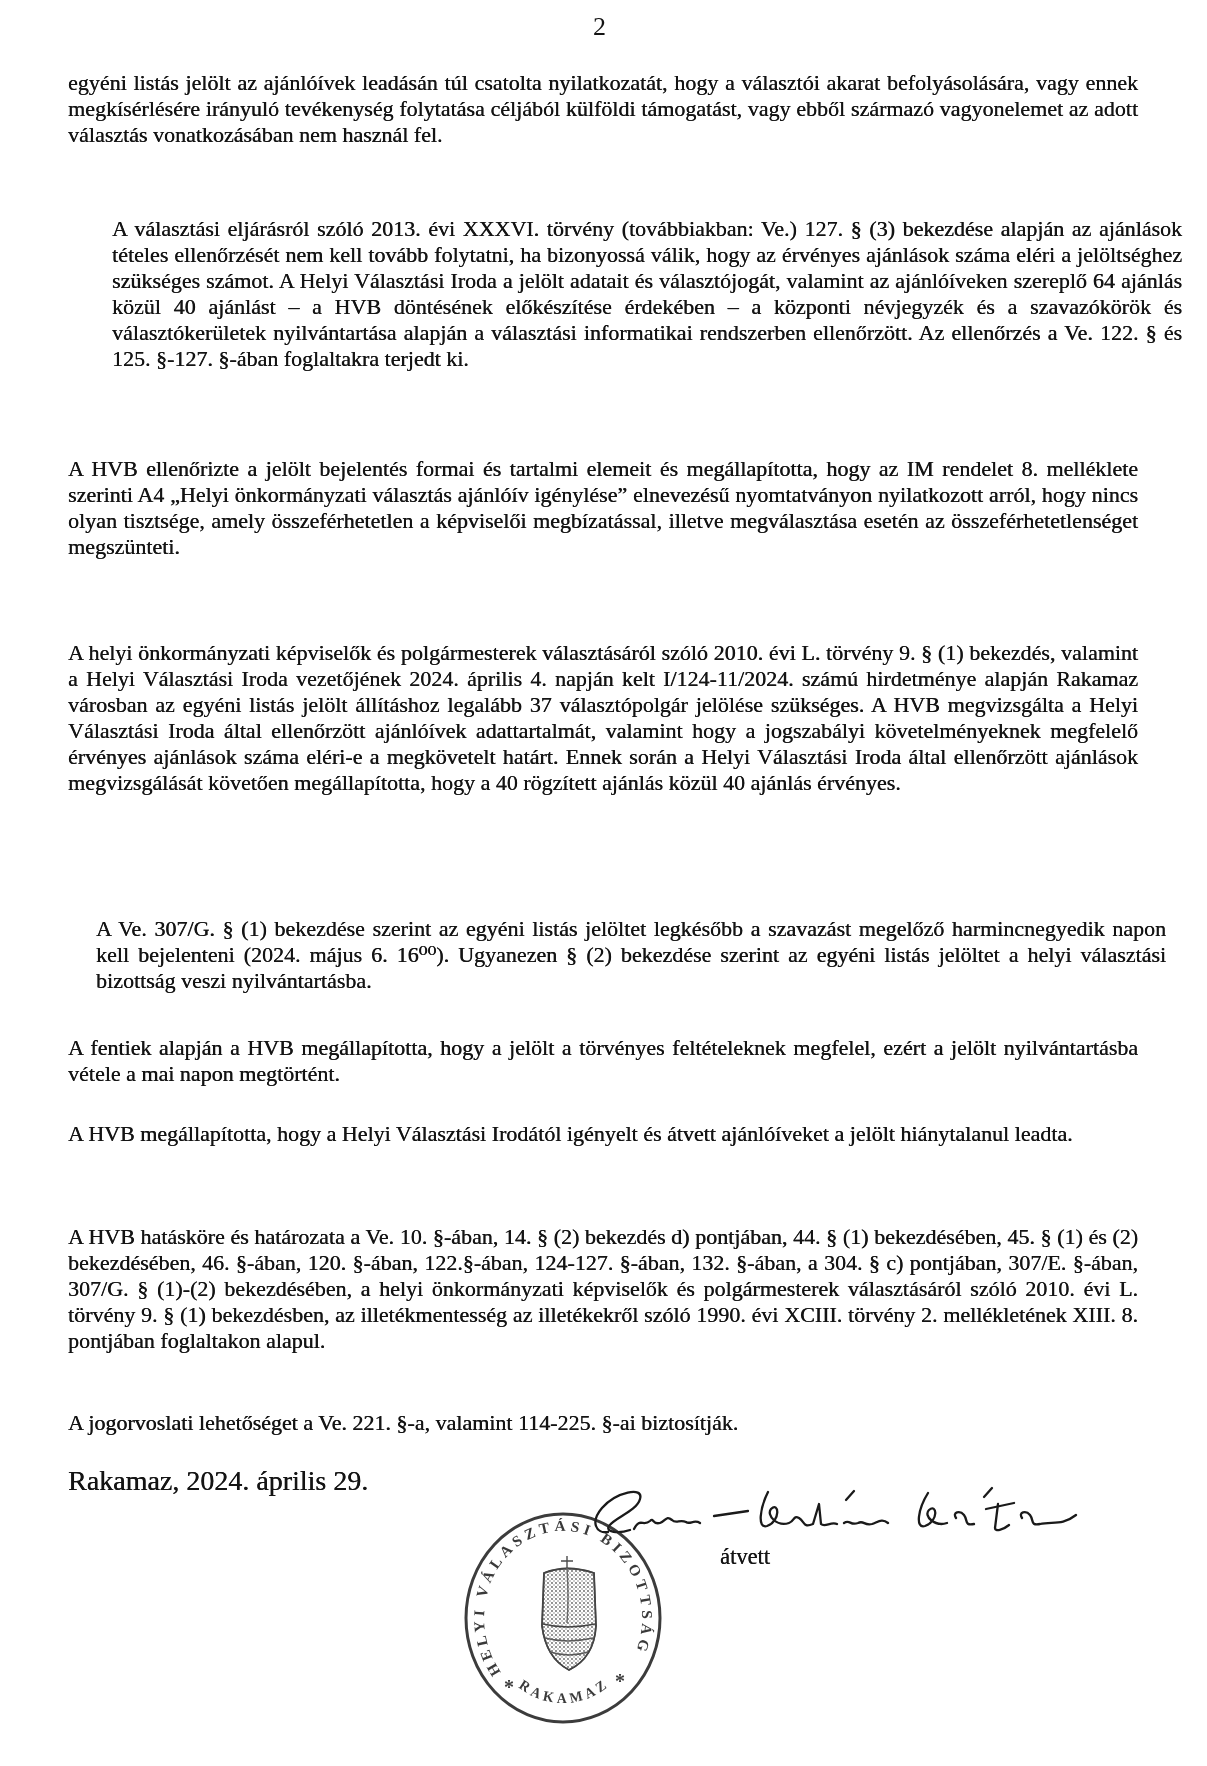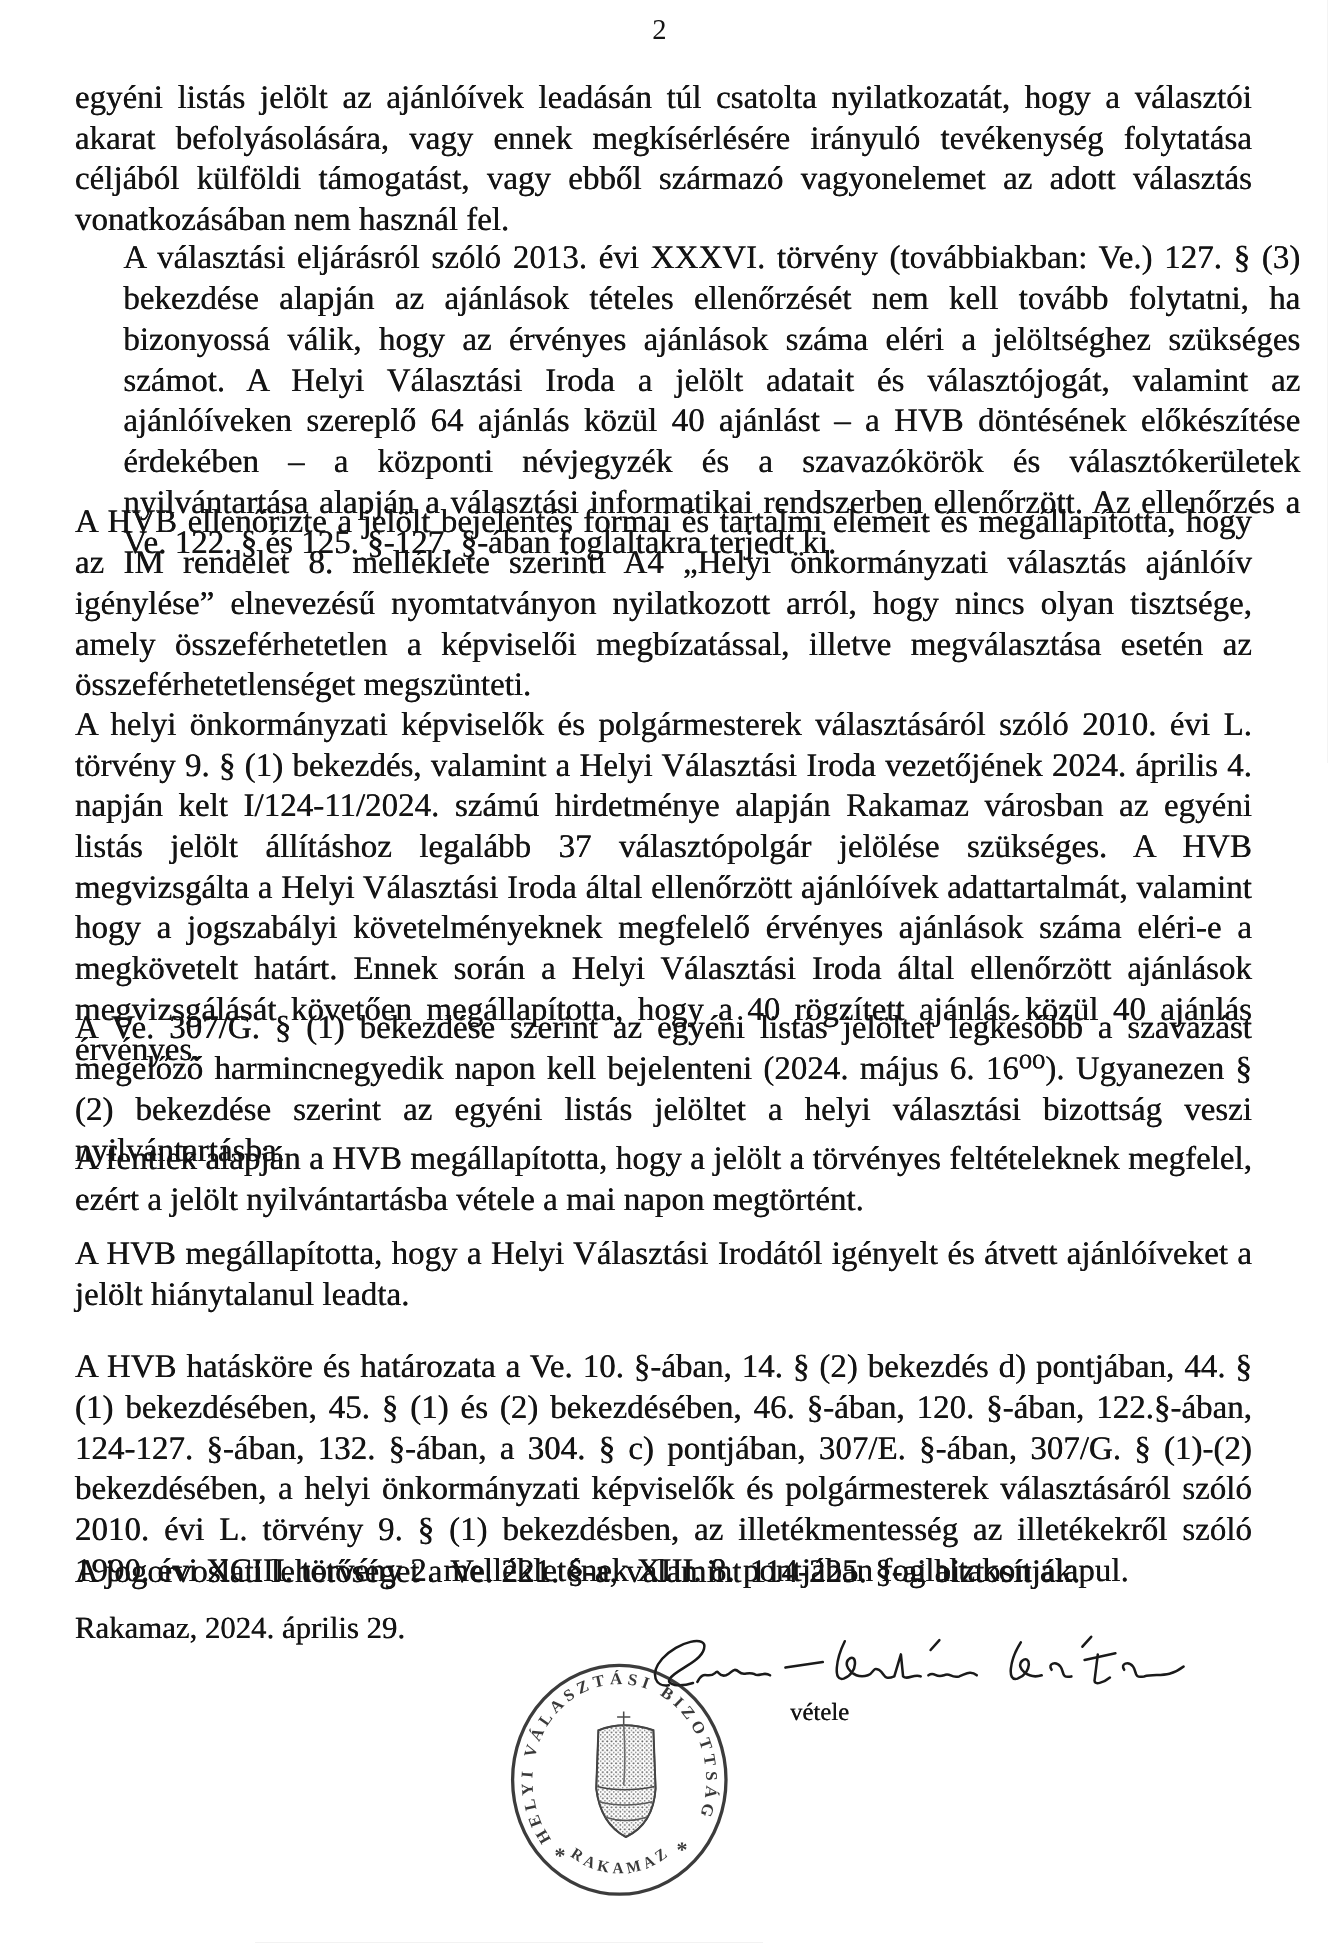--- a/index.html
+++ b/index.html
@@ -20,31 +20,31 @@
     width: 1200px;
     text-align: center;
     font-size: 26px;
     letter-spacing: 1px;
   }
   .para {
     position: absolute;
     left: 68px;
     width: 1070px;
     margin: 0;
-    font-size: 30px;
-    line-height: 37px;
+    font-size: 22px;
+    line-height: 26px;
     text-align: justify;
     text-shadow: 0.35px 0 0 currentColor; 
     hyphens: none;
   }
   .p0 { top: 70px; }
   .p1 { top: 216px; margin-left: 44px; }
   .p2 { top: 456px; }
   .p3 { top: 640px; }
-  .p4 { top: 916px; }
+  .p4 { top: 916px; margin-left: 28px; }
   .p5 { top: 1035px; }
   .p6 { top: 1121px; }
   .p7 { top: 1201px; margin-top: 23px; }
   .p8 { top: 1410px; }
   .dateline {
     position: absolute;
     left: 68px;
     top: 1465px;
     font-size: 28px;
     text-shadow: 0.35px 0 0 currentColor;
@@ -110,21 +110,21 @@
     <path d="M256,41 C262,37 262,44 270,41 C276,38 276,44 284,42 C290,40 294,36 300,41"></path>
     <path d="M340,11 C330,27 327,47 337,44 C351,39 349,21 341,28 C335,34 347,45 359,41"></path>
     <path d="M368,36 C364,30 372,28 376,33 C380,38 376,44 386,42"></path>
     <path d="M396,15 L404,6"></path>
     <path d="M410,22 L407,46 C407,50 415,48 421,43"></path>
     <path d="M398,27 L426,21"></path>
     <path d="M434,36 C430,30 438,28 442,33 C446,38 442,44 452,42 C464,39 474,44 488,33"></path>
   </svg>
 
   <div class="sig-block">
-    <div>vétele</div>
+    <div>átvett</div>
   </div>
 
   <svg class="stamp" viewBox="-102 -110 204 220">
     <defs>
       <pattern id="speck" width="4" height="4" patternUnits="userSpaceOnUse">
         <circle cx="1" cy="1" r="0.9" fill="#4a4a4a"></circle>
         <circle cx="3" cy="3" r="0.7" fill="#5a5a5a"></circle>
       </pattern>
       <path id="arcTop" d="M -60.5,55.9 A 79,87 0 1 1 60.5,55.9"></path>
       <path id="arcBottom" d="M -49.5,65.1 A 77,85 0 0 0 49.5,65.1"></path>

